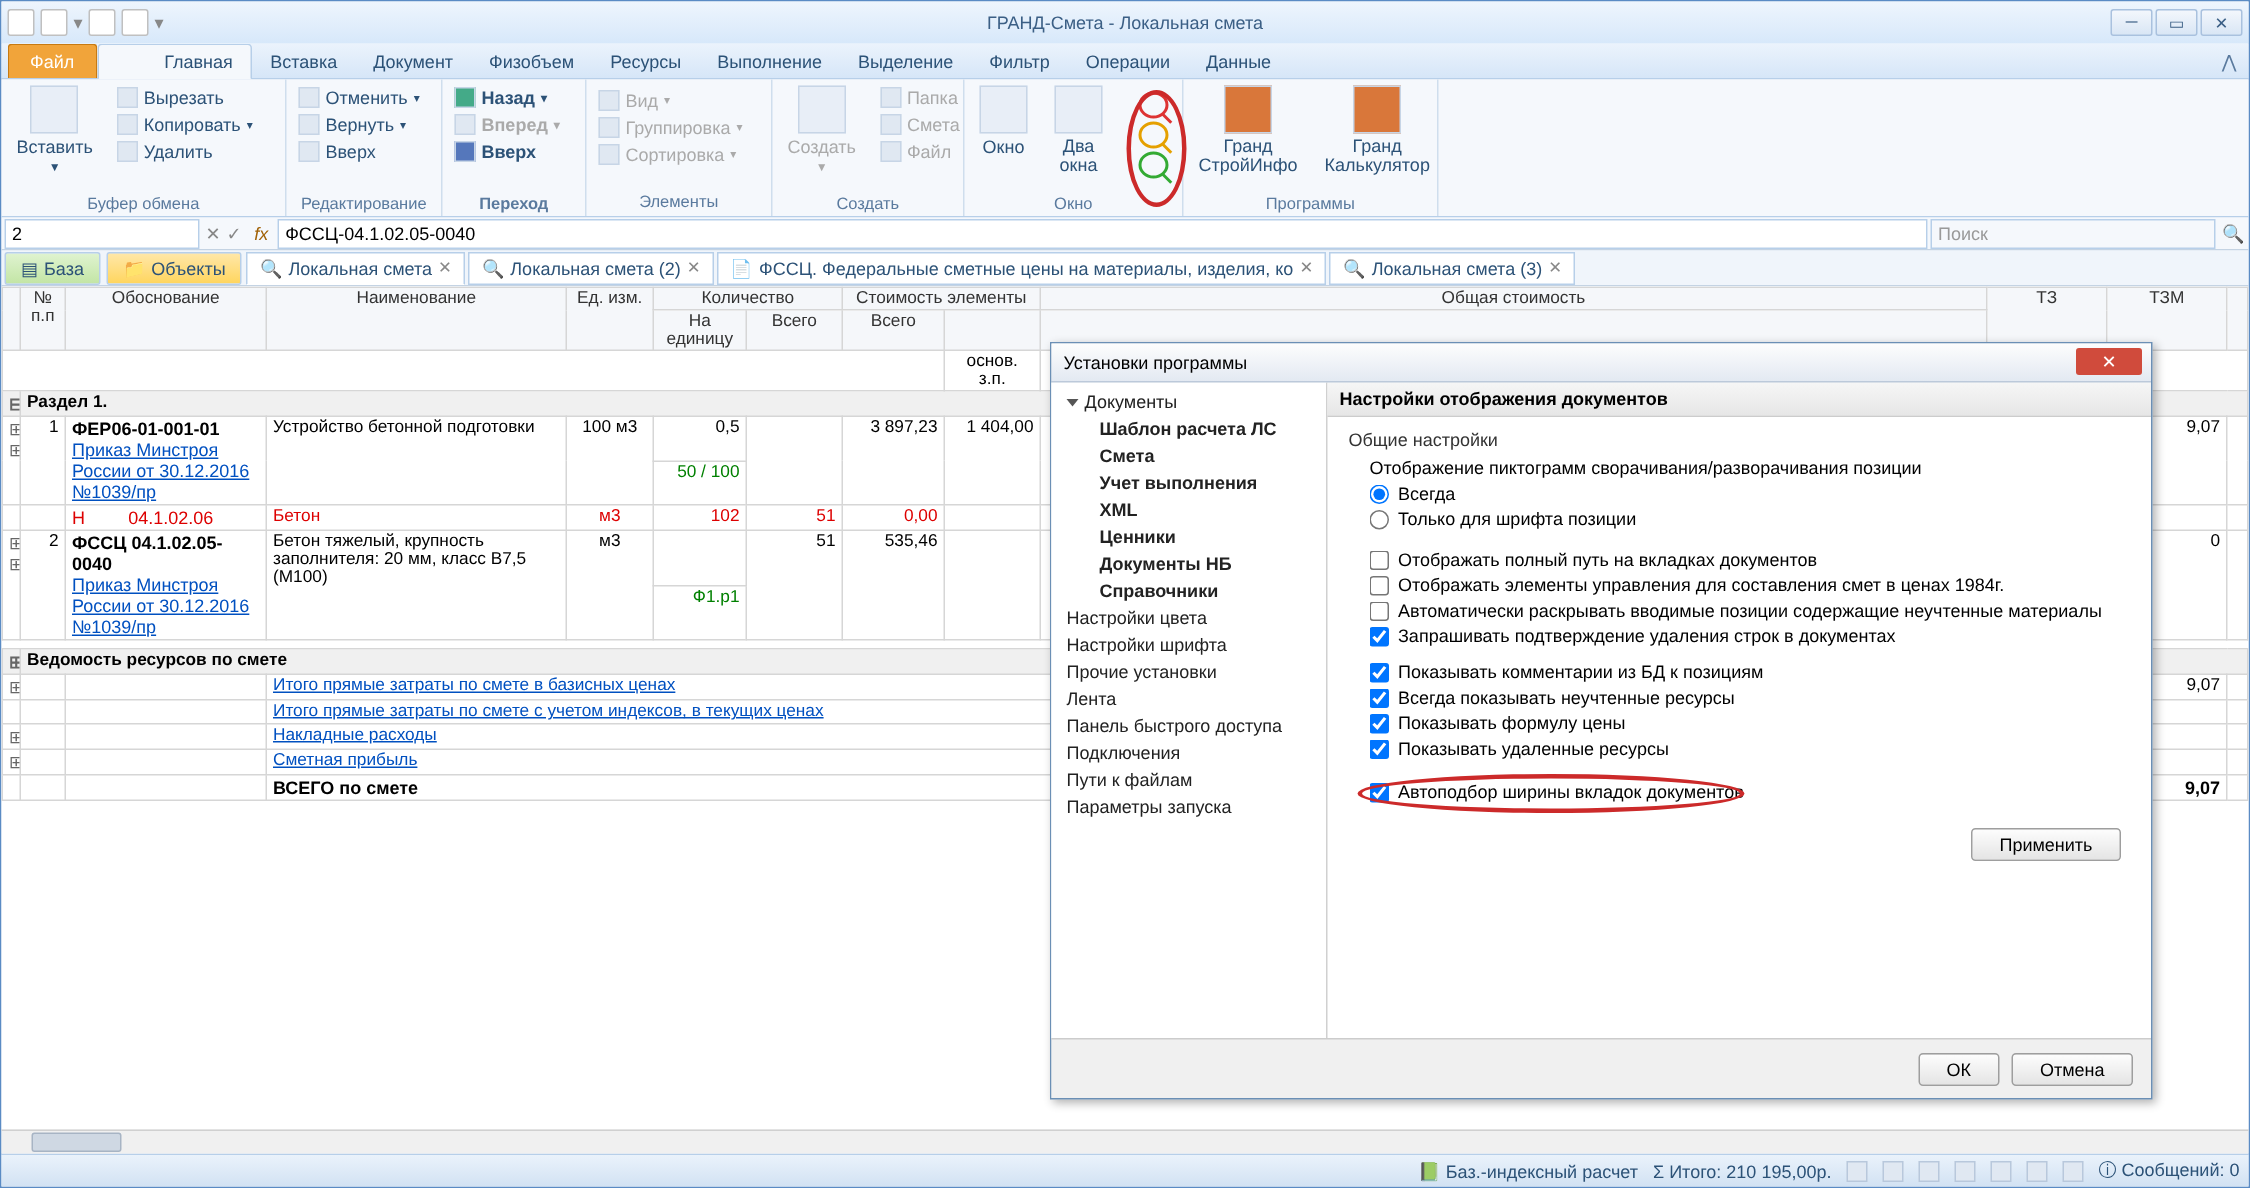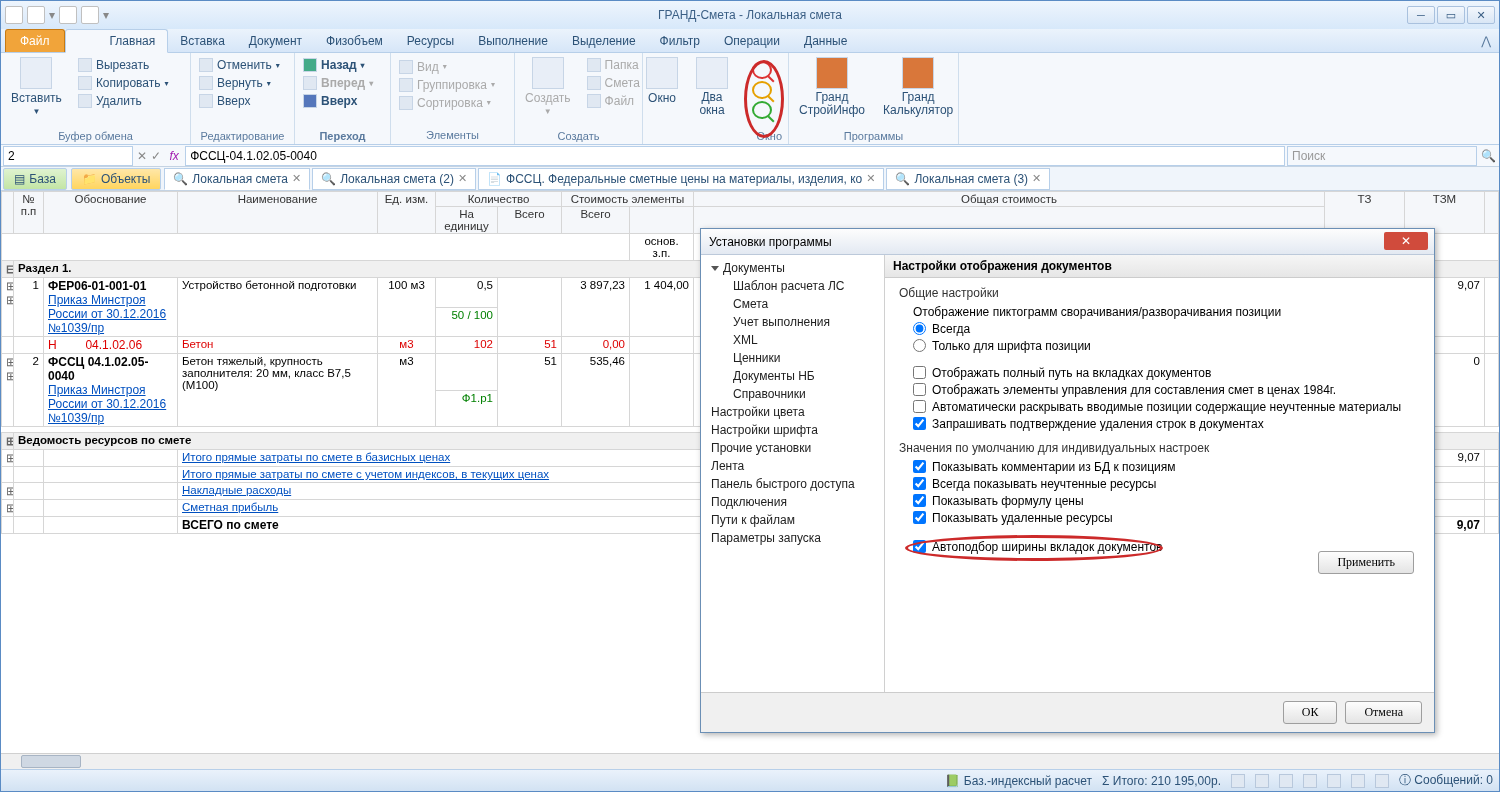--- a/index.html
+++ b/index.html
@@ -26,21 +26,21 @@
 .rrow{display:flex;gap:10px;height:70px;}
 .mag-col{display:flex;flex-direction:column;gap:2px;align-items:center;justify-content:center;padding:6px 10px;position:relative;}
 .mag{width:20px;height:20px;border-radius:50%;border:2px solid;position:relative;}
 .mag::after{content:"";position:absolute;width:8px;height:2px;background:currentColor;bottom:-3px;right:-5px;transform:rotate(45deg);}
 .mag.red{color:#d33;border-color:#d33;}
 .mag.yel{color:#e5a000;border-color:#e5a000;}
 .mag.grn{color:#3a3;border-color:#3a3;}
 .mag-ring{position:absolute;border:3px solid #cc2a2a;border-radius:50%;width:40px;height:78px;top:5px;left:2px;pointer-events:none;}
 .formulabar{height:22px;border-bottom:1px solid #c4d3e3;display:flex;align-items:center;background:#f5f8fc;}
 .fb-cell{width:130px;border:1px solid #b7cfe9;height:20px;margin:0 2px;padding:0 4px;background:#fff;display:flex;align-items:center;}
-.fb-fx{width:22px;text-align:center;font-style:italic;color:#a21caf;}
+.fb-fx{width:22px;text-align:center;font-style:italic;color:#a16207;}
 .fb-formula{flex:1;border:1px solid #b7cfe9;height:20px;background:#fff;padding:0 4px;display:flex;align-items:center;}
 .fb-search{width:190px;border:1px solid #b7cfe9;height:20px;margin:0 2px;padding:0 4px;color:#999;display:flex;align-items:center;}
 .tabstrip{height:24px;border-bottom:1px solid #c4d3e3;display:flex;align-items:center;background:#f0f5fb;}
 .ts-btn{padding:3px 10px;border:1px solid #b7cfe9;background:linear-gradient(#f7fbff,#e0ecf8);margin:0 2px;border-radius:2px;display:flex;align-items:center;gap:4px;color:#2c5277;}
 .ts-btn.base{background:linear-gradient(#dff3d0,#c3e5a5);}
 .ts-btn.obj{background:linear-gradient(#ffe7a8,#ffd55e);}
 .doc-tab{padding:3px 8px;border:1px solid #b7cfe9;background:#fff;margin:0 1px;display:flex;align-items:center;gap:4px;color:#2c5277;}
 .doc-tab.active{background:#fff;border-bottom:1px solid #fff;}
 .dt-close{color:#888;font-size:11px;cursor:pointer;}
 .grid-area{flex:1;overflow:hidden;position:relative;background:#fff;}
@@ -57,32 +57,32 @@
 .summary-hdr td{background:#f0f0f0;font-weight:bold;}
 .exp{width:12px;text-align:center;color:#666;font-size:10px;cursor:pointer;}
 
 .dialog{position:absolute;left:700px;top:228px;width:735px;height:505px;background:#f0f0f0;border:1px solid #6b8fb5;box-shadow:2px 2px 6px rgba(0,0,0,.3);display:flex;flex-direction:column;}
 .dlg-title{height:26px;background:linear-gradient(#fdfdfd,#e3e9f2);display:flex;align-items:center;padding:0 8px;border-bottom:1px solid #bcc9da;position:relative;}
 .dlg-close{position:absolute;right:6px;top:3px;width:44px;height:18px;background:#d04b3c;color:#fff;border-radius:2px;display:flex;align-items:center;justify-content:center;font-size:12px;}
 .dlg-body{flex:1;display:flex;background:#fff;}
 .dlg-tree{width:184px;border-right:1px solid #d0d0d0;background:#fff;padding:4px 0;overflow:auto;}
 .tree-item{padding:2px 8px 2px 24px;color:#222;cursor:pointer;white-space:nowrap;}
 .tree-item.lvl0{padding-left:10px;}
-.tree-item.lvl1{padding-left:32px;}
+.tree-item.lvl1{padding-left:32px;font-weight:bold;}
 .tree-arrow{display:inline-block;width:0;height:0;border-left:4px solid transparent;border-right:4px solid transparent;border-top:5px solid #555;margin-right:4px;vertical-align:middle;}
 .dlg-main{flex:1;display:flex;flex-direction:column;}
 .dlg-main-hdr{background:linear-gradient(#f6f6f6,#e6e6e6);border-bottom:1px solid #ccc;padding:4px 8px;font-weight:bold;}
 .dlg-main-body{flex:1;padding:8px 14px;overflow:auto;}
 .fs{margin-bottom:10px;}
 .fs-label{color:#333;margin-bottom:5px;}
 .fs-sub{padding-left:14px;margin-bottom:3px;}
-.radio,.chk{display:flex;align-items:flex-start;gap:6px;margin:2px 0;}
+.radio,.chk{display:flex;align-items:center;gap:6px;margin:2px 0;}
 .radio input,.chk input{margin:0;}
 .dlg-footer{height:40px;border-top:1px solid #ccc;display:flex;align-items:center;justify-content:flex-end;gap:8px;padding:0 12px;background:#f0f0f0;}
-.btn{padding:3px 18px;border:1px solid #9e9e9e;background:linear-gradient(#fdfdfd,#e4e4e4);border-radius:3px;cursor:pointer;font-family:Liberation Serif, serif;}
+.btn{padding:3px 18px;border:1px solid #9e9e9e;background:linear-gradient(#fdfdfd,#e4e4e4);border-radius:3px;cursor:pointer;}
 .apply-btn{position:absolute;right:20px;bottom:118px;}
 .hl-ring{position:absolute;border:3px solid #cc2a2a;border-radius:50%/50%;pointer-events:none;}
 
 .statusbar{height:22px;background:linear-gradient(#eaf2fb,#d2e2f3);border-top:1px solid #b7cfe9;display:flex;align-items:center;padding:0 6px;gap:12px;color:#2c5277;font-size:11.5px;}
 .sb-right{margin-left:auto;display:flex;align-items:center;gap:10px;}
 .sb-ico{width:14px;height:14px;background:#e0e8f2;border:1px solid #b8c8dc;display:inline-block;}
 .scroll-h{height:16px;background:#f0f0f0;border-top:1px solid #d0d0d0;position:relative;}
 .scroll-thumb{position:absolute;left:20px;top:1px;width:60px;height:13px;background:#cfd8e3;border:1px solid #a7b4c4;border-radius:2px;}
 </style>
 </head>
@@ -222,21 +222,21 @@
               <span>Смета</span>
             </div>
           <div class="rbtn-small" style="color:#aaa;">
               <span class="si"></span>
               <span>Файл</span>
             </div>
         </div>
       </div>
       <div class="rgroup-label">Создать</div>
     </div>
-    <div class="rgroup" style="width:146px;position:relative;align-items:flex-end;">
+    <div class="rgroup" style="width:146px;position:relative;">
       <div class="rrow">
         <div class="rbtn-large">
             <div class="rbtn-ico"></div>
             <span>Окно</span>
           </div>
         <div class="rbtn-large">
             <div class="rbtn-ico"></div>
             <span style="white-space:pre;text-align:center;line-height:1.1;">Два
 окна</span>
           </div>
@@ -552,21 +552,20 @@
               </label>
             </div>
           <div class="fs-sub">
               <label class="chk">
                 <input type="checkbox" checked="" style="">
                 <span>Запрашивать подтверждение удаления строк в документах</span>
               </label>
             </div>
         </div>
         <div class="fs">
-          <div class="fs-label">Значения по умолчанию для индивидуальных настроек</div>
           <div class="fs-sub">
               <label class="chk">
                 <input type="checkbox" checked="" style="">
                 <span>Показывать комментарии из БД к позициям</span>
               </label>
             </div>
           <div class="fs-sub">
               <label class="chk">
                 <input type="checkbox" checked="" style="">
                 <span>Всегда показывать неучтенные ресурсы</span>

